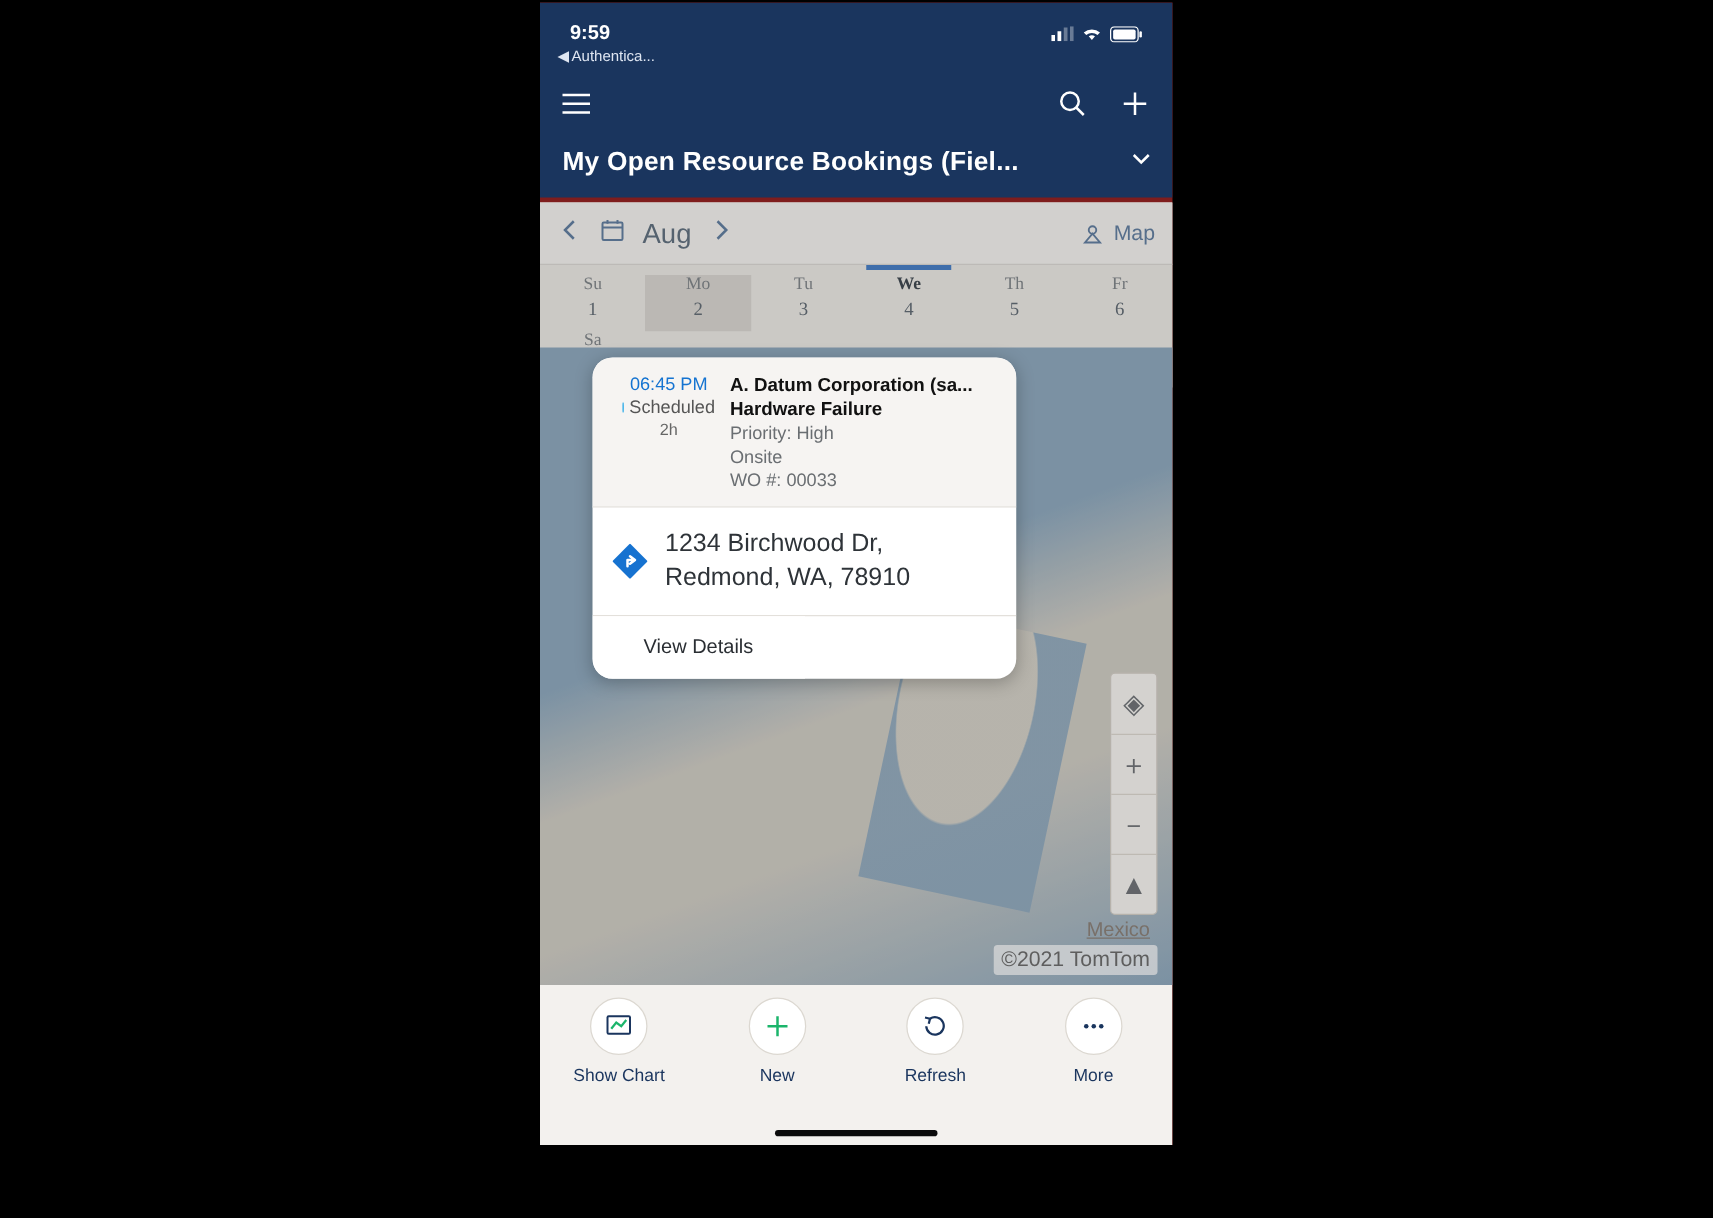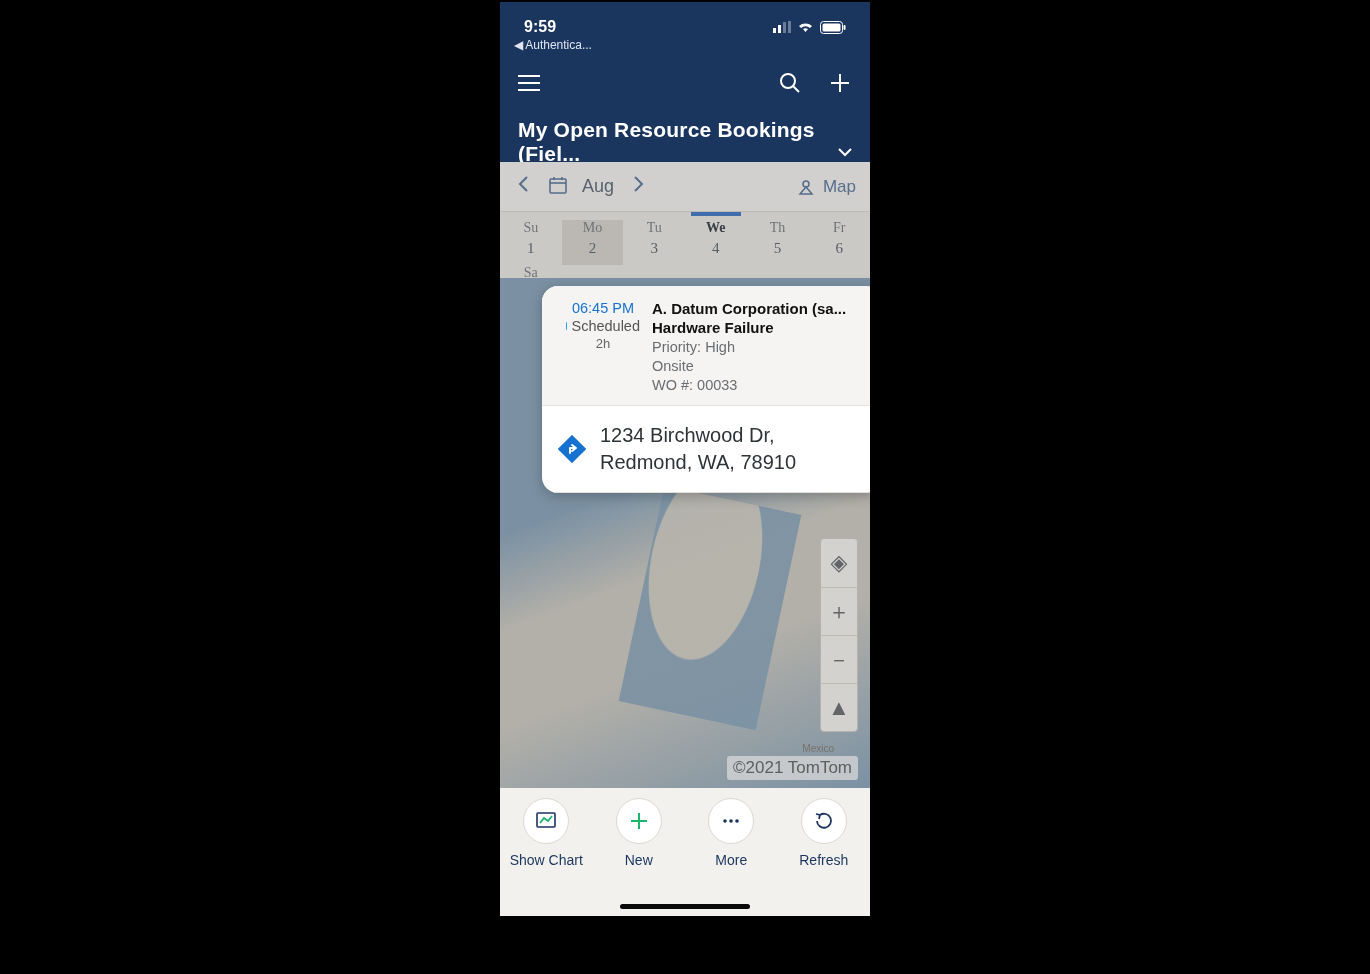--- a/index.html
+++ b/index.html
@@ -7,21 +7,21 @@
     width: 1370px;
     height: 974px;
     background: #000;
     font-family: -apple-system, "Segoe UI", Arial, sans-serif;
     display: flex;
     justify-content: center;
     align-items: flex-start;
     overflow: hidden;
   }
   .phone {
-    width: 370px;
+    width: 506px;
     height: 914px;
     margin-top: 2px;
     background: #7f1d1d;
     position: relative;
     overflow: hidden;
   }
   
   .top-blue {
     background: #1a355e;
     color: #fff;
@@ -52,21 +52,21 @@
     padding: 6px 18px 10px 18px;
     height: 50px;
   }
   .hamburger { display:flex; flex-direction:column; gap:5px; cursor:pointer;}
   .hamburger span { width:22px; height:2px; background:#fff; display:block; }
   .nav-icons { display:flex; gap:26px; align-items:center; }
   .title-row {
     padding: 8px 16px 16px 18px;
     display:flex;
     justify-content:space-between;
-    align-items:flex-end;
+    align-items:flex-start;
   }
   .title-row h1 { font-size:21px; font-weight:700; letter-spacing:0.2px;}
   .chev-down { font-size:18px; }
   
   .content-area {
     position:absolute;
     top: 160px; left:0; right:0; bottom:128px;
     background: linear-gradient(#d9d7d2, #d9d7d2);
   }
   .dim-overlay {
@@ -79,21 +79,21 @@
     background:#f5f3f0;
     display:flex;
     align-items:center;
     justify-content:space-between;
     padding: 0 14px;
     color:#48607a;
     border-bottom:1px solid #d8d5d0;
   }
   .cal-nav-left { display:flex; align-items:center; gap:14px; }
   .cal-nav-left .arrow { color:#4a6b93; font-size:20px; }
-  .cal-nav-left .month { font-size:18px; color:#495a6c; }
+  .cal-nav-left .month { font-size:22px; color:#495a6c; }
   .cal-nav-right { display:flex; align-items:center; gap:8px; font-size:17px; color:#4a6b93; }
   .week-row {
     background:#ece9e4;
     display:grid;
     grid-template-columns: repeat(6,1fr);
     text-align:center;
     color:#6d7378;
     font-size:14px;
     padding-top:8px;
     font-family:Liberation Serif, serif;
@@ -121,22 +121,22 @@
   }
   .map-attr {
     position:absolute; right:12px; bottom:8px;
     background: rgba(255,255,255,0.75);
     padding:2px 6px;
     font-size:17px;
     color:#555;
     border-radius:3px;
   }
   .map-label {
-    position:absolute; right:36px; bottom:34px;
-    font-size:10px; color:#7a6e64; font-weight:500;
+    position:absolute; right:18px; bottom:34px;
+    font-size:16px; color:#7a6e64; font-weight:500;text-decoration:underline;
   }
   .zoom-ctrl {
     position:absolute; right:12px; top:260px;
     width:38px;
     background:#f8f6f2;
     border:1px solid #cfc9c0;
     border-radius:4px;
     display:flex; flex-direction:column;
     align-items:center;
   }
@@ -369,20 +369,21 @@
           <span class="row-icon">
             <svg width="28" height="28" viewBox="0 0 28 28">
                 <rect x="4" y="4" width="20" height="20" transform="rotate(45 14 14)" fill="#1672d0"></rect>
                 <path d="M12 18 L12 13 L16 13 M14 10 L18 13 L14 16" stroke="#fff" stroke-width="2" fill="none" stroke-linejoin="round" stroke-linecap="round"></path>
               </svg>
           </span>
           <span class="row-text">1234 Birchwood Dr, Redmond, WA, 78910</span>
         </div>
       </div>
       <div class="card-actions">
+        <button>View Details</button>
       </div>
     </div>
   </div>
 
   <div class="bottom-bar">
     <div class="bb-item">
       <div class="bb-circle">
         <svg width="22" height="22" viewBox="0 0 22 22">
             <rect x="2" y="3" width="18" height="14" rx="1" stroke="#1a355e" stroke-width="1.6" fill="none"></rect>
             <polyline points="5,13 9,8 13,11 17,6" stroke="#1bb56b" stroke-width="1.8" fill="none"></polyline>
@@ -395,32 +396,32 @@
         <svg width="22" height="22" viewBox="0 0 22 22">
             <line x1="11" y1="3" x2="11" y2="19" stroke="#1bb56b" stroke-width="2"></line>
             <line x1="3" y1="11" x2="19" y2="11" stroke="#1bb56b" stroke-width="2"></line>
           </svg>
       </div>
       <div class="bb-label">New</div>
     </div>
     <div class="bb-item">
       <div class="bb-circle">
         <svg width="22" height="22" viewBox="0 0 22 22">
+            <path d="M4 11 A7 7 0 1 0 7 5" stroke="#1a355e" stroke-width="1.8" fill="none"></path>
+            <polyline points="3,4 7,5 6,9" stroke="#1a355e" stroke-width="1.8" fill="none"></polyline>
+          </svg>
+      </div>
+      <div class="bb-label">Refresh</div>
+    </div>
+    <div class="bb-item">
+      <div class="bb-circle">
+        <svg width="22" height="22" viewBox="0 0 22 22">
             <circle cx="5" cy="11" r="1.8" fill="#1a355e"></circle>
             <circle cx="11" cy="11" r="1.8" fill="#1a355e"></circle>
             <circle cx="17" cy="11" r="1.8" fill="#1a355e"></circle>
           </svg>
       </div>
       <div class="bb-label">More</div>
     </div>
-    <div class="bb-item">
-      <div class="bb-circle">
-        <svg width="22" height="22" viewBox="0 0 22 22">
-            <path d="M4 11 A7 7 0 1 0 7 5" stroke="#1a355e" stroke-width="1.8" fill="none"></path>
-            <polyline points="3,4 7,5 6,9" stroke="#1a355e" stroke-width="1.8" fill="none"></polyline>
-          </svg>
-      </div>
-      <div class="bb-label">Refresh</div>
-    </div>
     <div class="home-ind"></div>
   </div>
 
 </div>
 
 </body></html>

